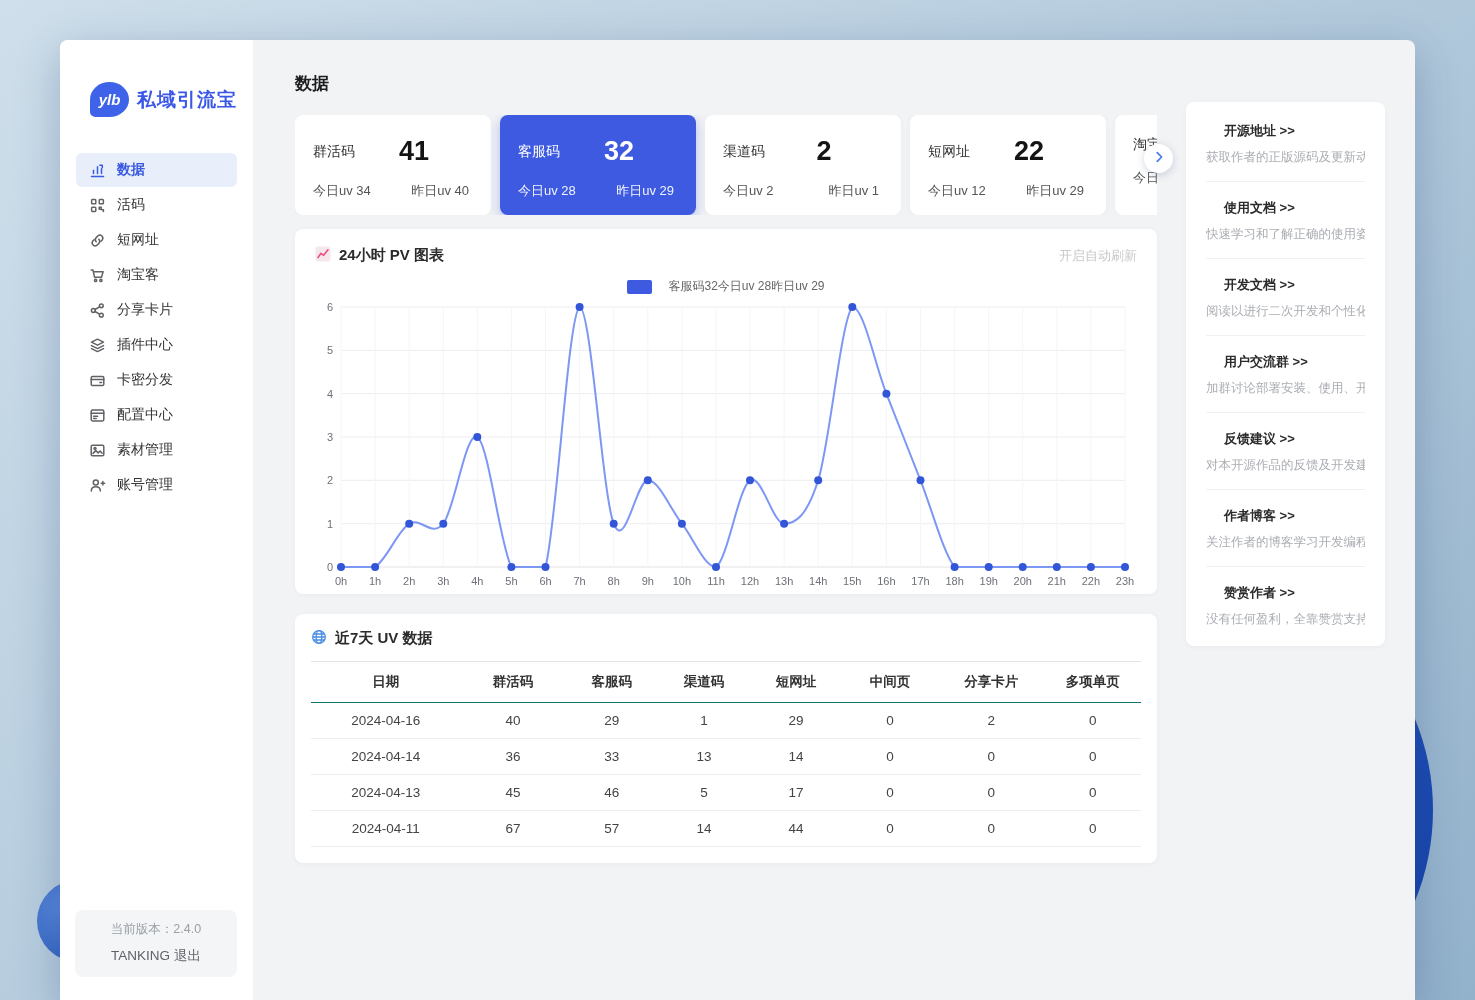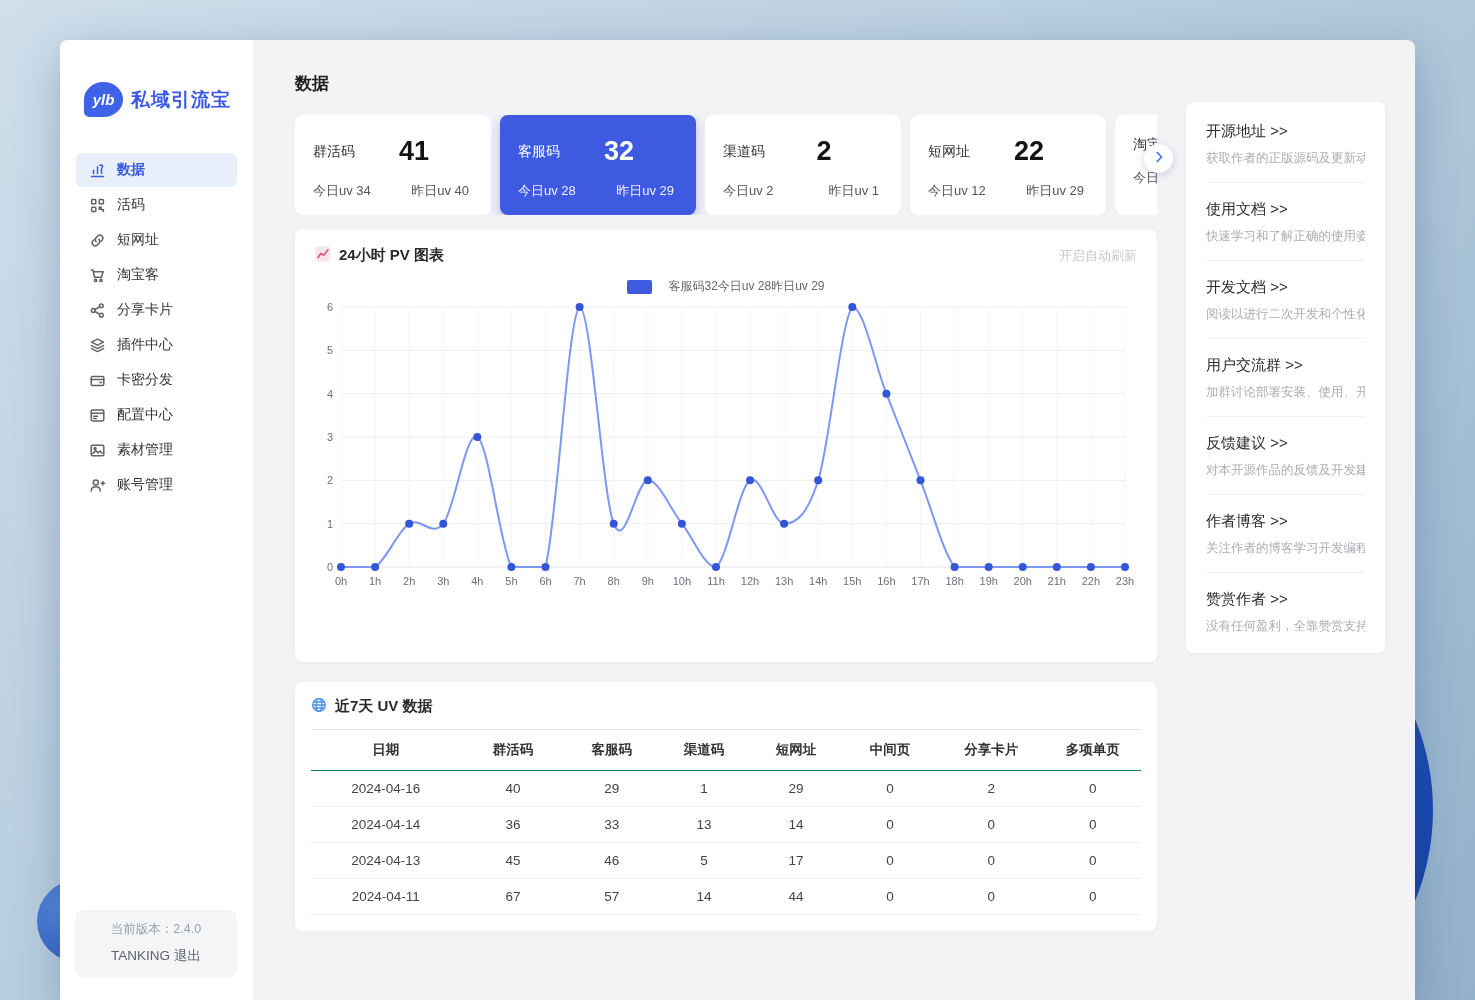--- a/index.html
+++ b/index.html
@@ -14,21 +14,21 @@
     background:radial-gradient(circle at 40% 30%,#2f63d8,#123d9e); z-index:0; }
   .bg-circle-left { position:absolute; left:37px; top:880px; width:82px; height:82px; border-radius:50%;
     background:radial-gradient(circle at 35% 30%,#5b8ade,#2a5cba); z-index:0; }
 
   .window { position:absolute; left:60px; top:40px; width:1355px; height:960px;
     background:#f2f3f5; border-radius:8px 8px 0 0; display:flex;
     box-shadow:0 12px 44px rgba(25,55,110,.28); z-index:1; overflow:hidden; }
 
   
   .sidebar { width:193px; background:#fff; position:relative; flex-shrink:0; }
-  .logo { display:flex; align-items:center; gap:8px; padding:42px 0 0 24px; }
+  .logo { display:flex; align-items:center; gap:8px; padding:42px 0 0 30px; }
   .logo-bubble { width:39px; height:35px; background:#3e63e8; border-radius:50% 50% 50% 14%;
     color:#fff; font-weight:bold; font-style:italic; font-size:15px;
     display:flex; align-items:center; justify-content:center; }
   .logo-title { font-size:19px; font-weight:800; color:#3a57e8; letter-spacing:1px; }
   .nav { margin-top:36px; padding:0 16px; display:flex; flex-direction:column; gap:1px; }
   .nav-item { display:flex; align-items:center; gap:11px; height:34px; padding:0 13px;
     border-radius:6px; color:#333; font-size:14px; cursor:pointer; }
   .nav-icon { width:17px; height:17px; color:#606266; display:flex; align-items:center; }
   .nav-icon svg { width:17px; height:17px; }
   .nav-item.active { background:#e9eefb; color:#3a5ae0; font-weight:bold; }
@@ -55,41 +55,41 @@
   .stat-bottom { display:flex; justify-content:space-between; margin-top:15px; padding:0 4px 0 0;
     font-size:13px; color:#555; }
   .stat-card.active { background:var(--primary); box-shadow:0 4px 12px rgba(61,90,224,.35); }
   .stat-card.active .stat-label, .stat-card.active .stat-value { color:#fff; }
   .stat-card.active .stat-bottom { color:rgba(255,255,255,.93); }
   .scroll-btn { position:absolute; left:849px; top:29px; width:29px; height:29px; border-radius:50%;
     background:#fff; box-shadow:0 2px 8px rgba(50,70,120,.22); display:flex; align-items:center;
     justify-content:center; cursor:pointer; z-index:3; }
 
   .panel-card { background:#fff; border-radius:8px; box-shadow:0 1px 5px rgba(60,70,90,.05); }
-  .chart-card { margin-top:14px; padding:17px 20px 10px; height:433px; }
+  .chart-card { margin-top:14px; padding:17px 20px 10px; height:365px; }
   .card-head { display:flex; justify-content:space-between; align-items:center; }
   .card-title { display:flex; align-items:center; gap:8px; font-size:15px; font-weight:bold; color:#2b2b2b; }
   .auto-refresh { font-size:13px; color:#c9c9c9; cursor:pointer; }
   .legend-row { display:flex; justify-content:center; align-items:center; gap:16px; margin-top:13px; cursor:pointer; }
   .legend-swatch { width:25px; height:14px; border-radius:2px; background:var(--primary); }
   .legend-text { font-size:12px; color:#666; }
 
   .table-card { margin-top:20px; padding:15px 16px 16px; }
   .uv-table { width:100%; border-collapse:collapse; table-layout:fixed; margin-top:13px; }
   .uv-table th { font-size:13.5px; font-weight:bold; color:#333; padding:11px 0;
     border-top:1px solid #e4e4e6; border-bottom:1px solid #0f766e; text-align:center; }
   .uv-table td { font-size:13.5px; color:#444; padding:10px 0; text-align:center;
     border-bottom:1px solid #ededef; }
 
   
   .help-panel { position:absolute; top:62px; right:30px; width:199px; padding:3px 20px;
     background:#fff; border-radius:8px; box-shadow:0 1px 5px rgba(60,70,90,.05); }
   .help-item { padding:17px 0 15px; border-bottom:1px solid #f0f0f1; cursor:pointer; }
   .help-item:last-child { border-bottom:none; }
-  .help-title { font-size:15px; font-weight:normal; color:#2b2b2b; }
+  .help-title { font-size:13px; font-weight:bold; color:#2b2b2b;margin-left:18px; }
   .help-desc { font-size:12.5px; color:#aaadb2; margin-top:9px; white-space:nowrap; overflow:hidden; }
 </style>
 </head>
 <body style="--primary: #3d5ae0;">
 
 <div class="bg-circle-right"></div>
 <div class="bg-circle-left"></div>
 
 <div class="window">
 

